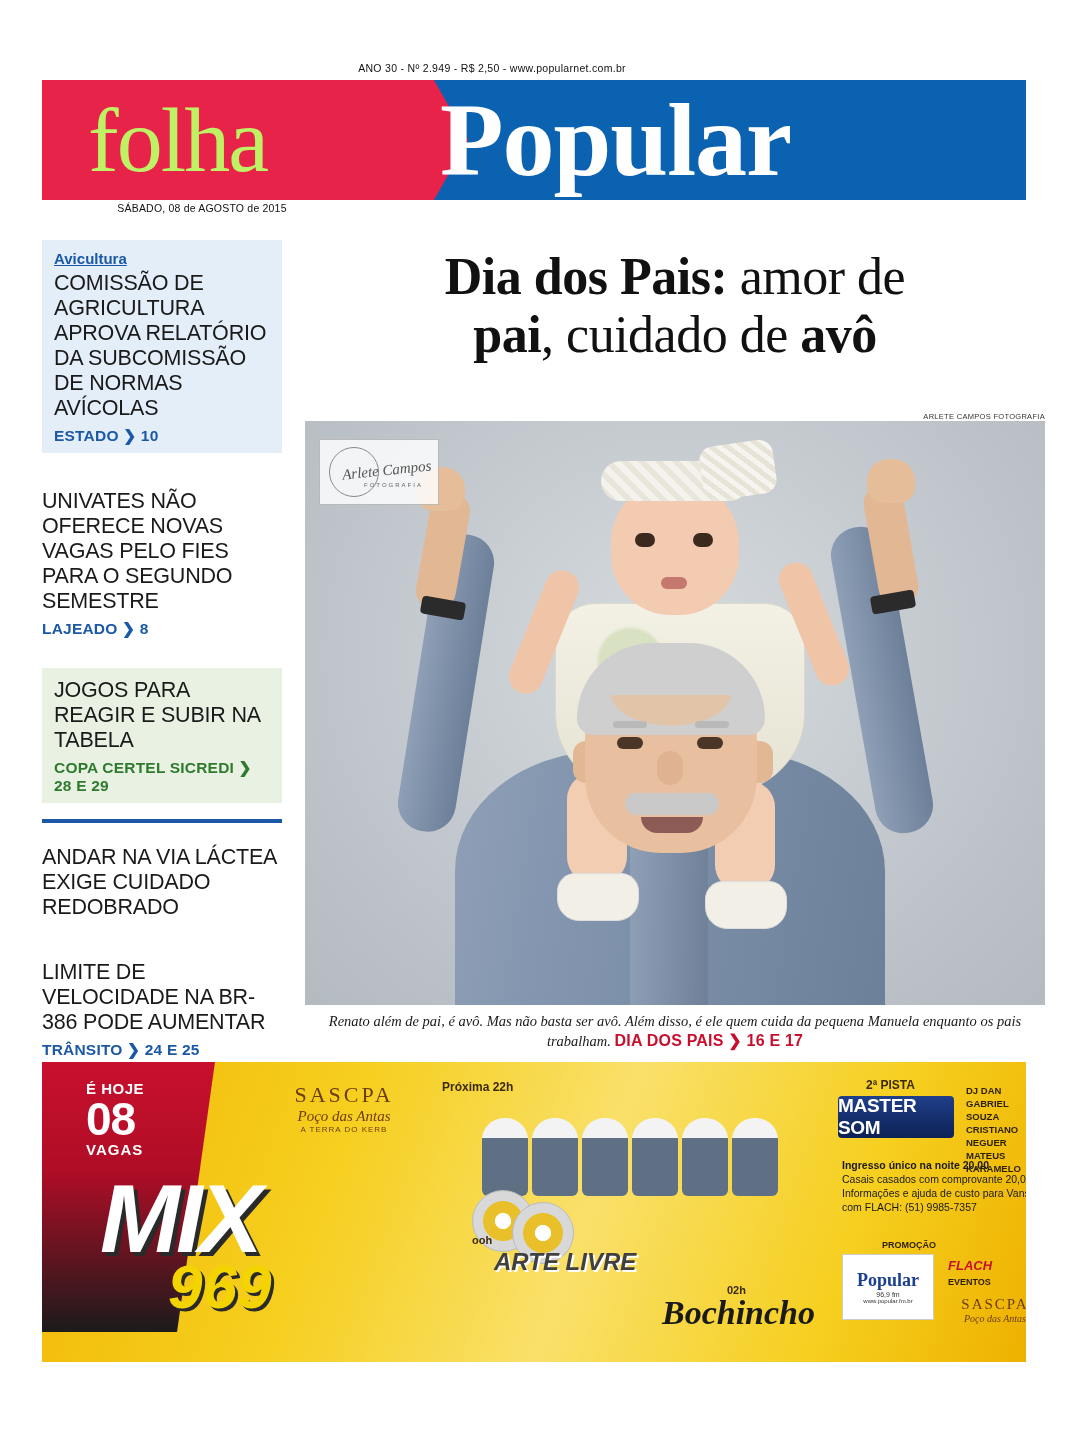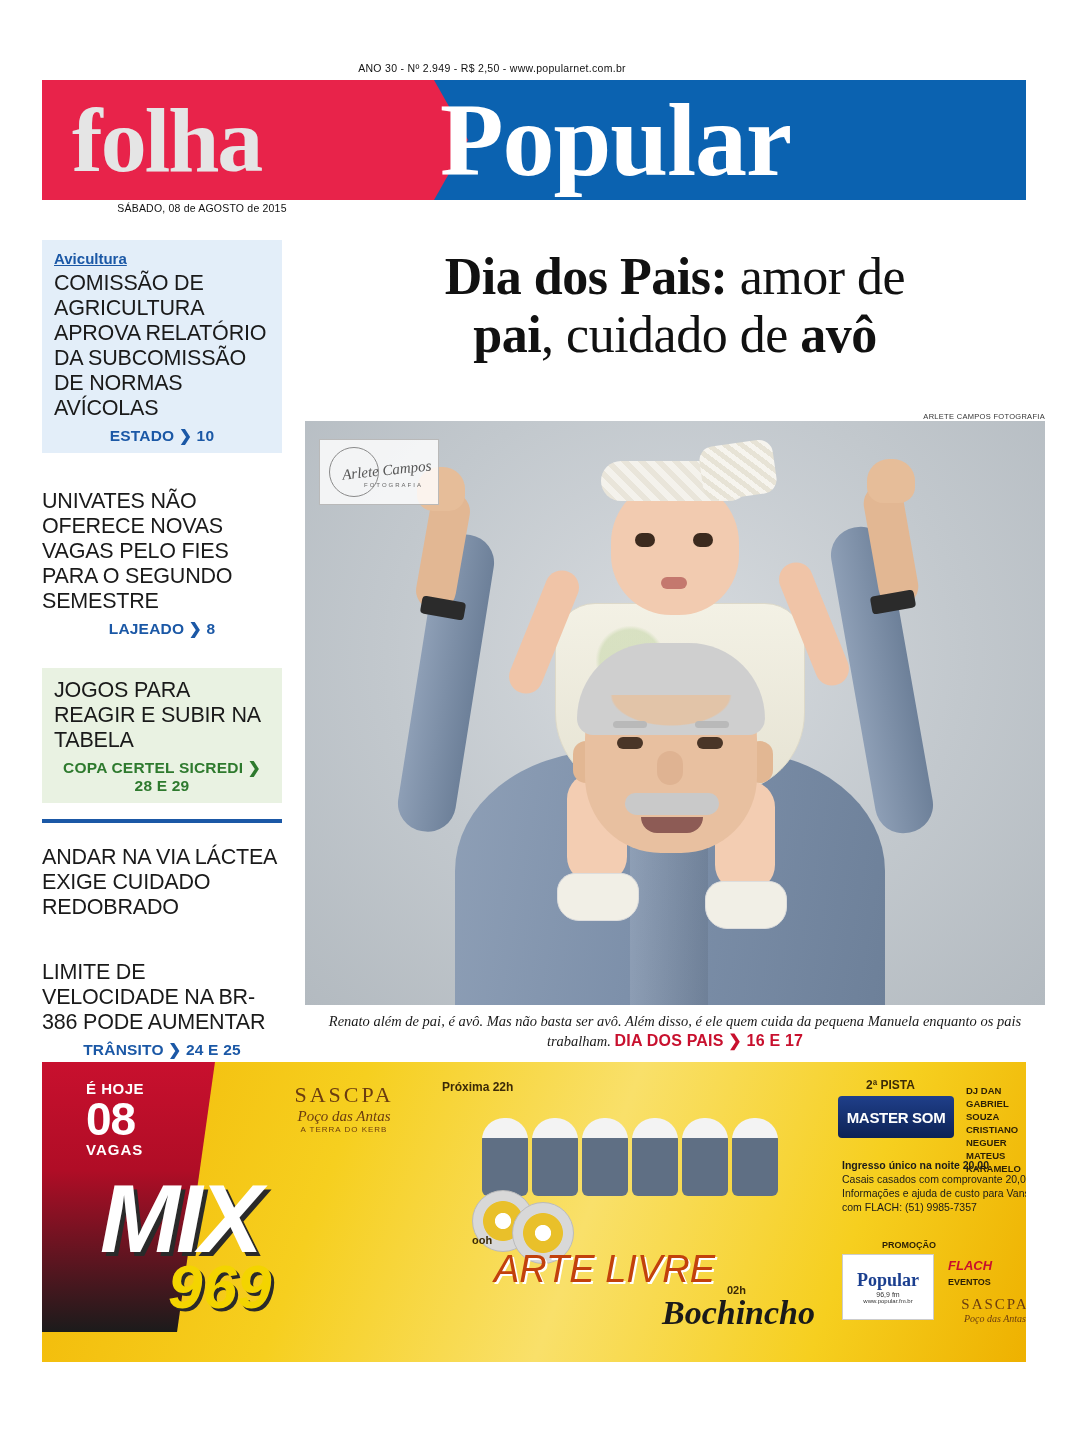--- a/index.html
+++ b/index.html
@@ -45,26 +45,26 @@
   .mast-red-arrow {
     position: absolute;
     top: 0; left: 392px;
     width: 0; height: 0;
     border-top: 60px solid transparent;
     border-bottom: 60px solid transparent;
     border-left: 34px solid #e8234a;
   }
   .mast-folha {
     position: absolute;
-    top: 12px; left: 30px;
+    top: 12px; left: 46px;
     font-family: "Liberation Serif", serif;
-    font-weight: bold;
+    font-weight: normal;
     font-size: 92px;
     line-height: 96px;
-    color: #e5e5e5;
+    color: #bef264;
     letter-spacing: -2px;
   }
   .mast-popular {
     position: absolute;
     top: 8px; left: 398px;
     font-family: "Liberation Serif", serif;
     font-weight: bold;
     font-size: 104px;
     line-height: 104px;
     color: #fff;
@@ -102,21 +102,21 @@
   .kicker u { text-decoration: underline; }
   .headline {
     font-size: 21.5px;
     line-height: 25px;
     color: #1a1a1a;
     font-weight: 400;
     letter-spacing: -.2px;
   }
   .refline {
     margin-top: 6px;
-    text-align: center;
+    text-align: left;
     font-size: 15.5px;
     font-weight: bold;
     color: #1b58a6;
     letter-spacing: .2px;
   }
   .refline .arrow { color: #1b58a6; font-weight: bold; }
   .refline.green { color: #2e7a2e; }
   .refline.green .arrow { color: #2e7a2e; }
   .sep-blue {
     height: 4px;
@@ -465,22 +465,22 @@
     font-family: "Liberation Sans", sans-serif;
     font-weight: bold; font-style: italic;
     font-size: 48px; color: #2f6f3f;
     text-shadow: 2px 2px 0 #fff;
     letter-spacing: -1px;
   }
   .ad-ooh { position:absolute; left: 430px; top: 172px; font-size: 11px; font-weight:bold; color:#3b2a07;}
   .ad-arte {
     position: absolute; left: 452px; top: 186px;
     font-family: "Liberation Sans", sans-serif;
-    font-weight: normal; font-style: italic;
-    font-size: 38px; color: #c2410c;
+    font-weight: bold; font-style: italic;
+    font-size: 24px; color: #404040;
     text-shadow: 2px 2px 0 #fff;
   }
   .ad-02h { position:absolute; left: 642px; top: 222px; font-size: 11px; font-weight:bold; color:#3b2a07;margin-left:43px;}
   .ad-boch {
     position: absolute; left: 620px; top: 232px;
     font-family: "Liberation Serif", serif;
     font-weight: bold; font-style: italic;
     font-size: 34px; color: #1a1a1a;
   }
   .ad-band {
@@ -491,21 +491,21 @@
   .ad-band .m {
     width: 46px; height: 78px;
     background: linear-gradient(180deg,#f3f3f3 0 26%, #5f6f84 26% 100%);
     border-radius: 22px 22px 6px 6px;
   }
   .ad-2pista { position:absolute; left: 824px; top: 16px; font-size: 12px; font-weight:bold; color:#3b2a07;}
   .ad-master {
     position: absolute; left: 796px; top: 34px;
     width: 116px; height: 42px;
     background: linear-gradient(180deg,#1f3f8a,#0d2255);
-    color: #fff; font-weight: bold; font-size: 15px;
+    color: #fff; font-weight: bold; font-size: 19px;
     display:flex; align-items:center; justify-content:center;
     border-radius: 4px;
     letter-spacing: -.3px;
   }
   .ad-djs {
     position: absolute; left: 924px; top: 22px;
     font-size: 9.5px; line-height: 13px; font-weight: bold; color: #2b1f06;
   }
   .ad-info {
     position: absolute; left: 800px; top: 96px;

